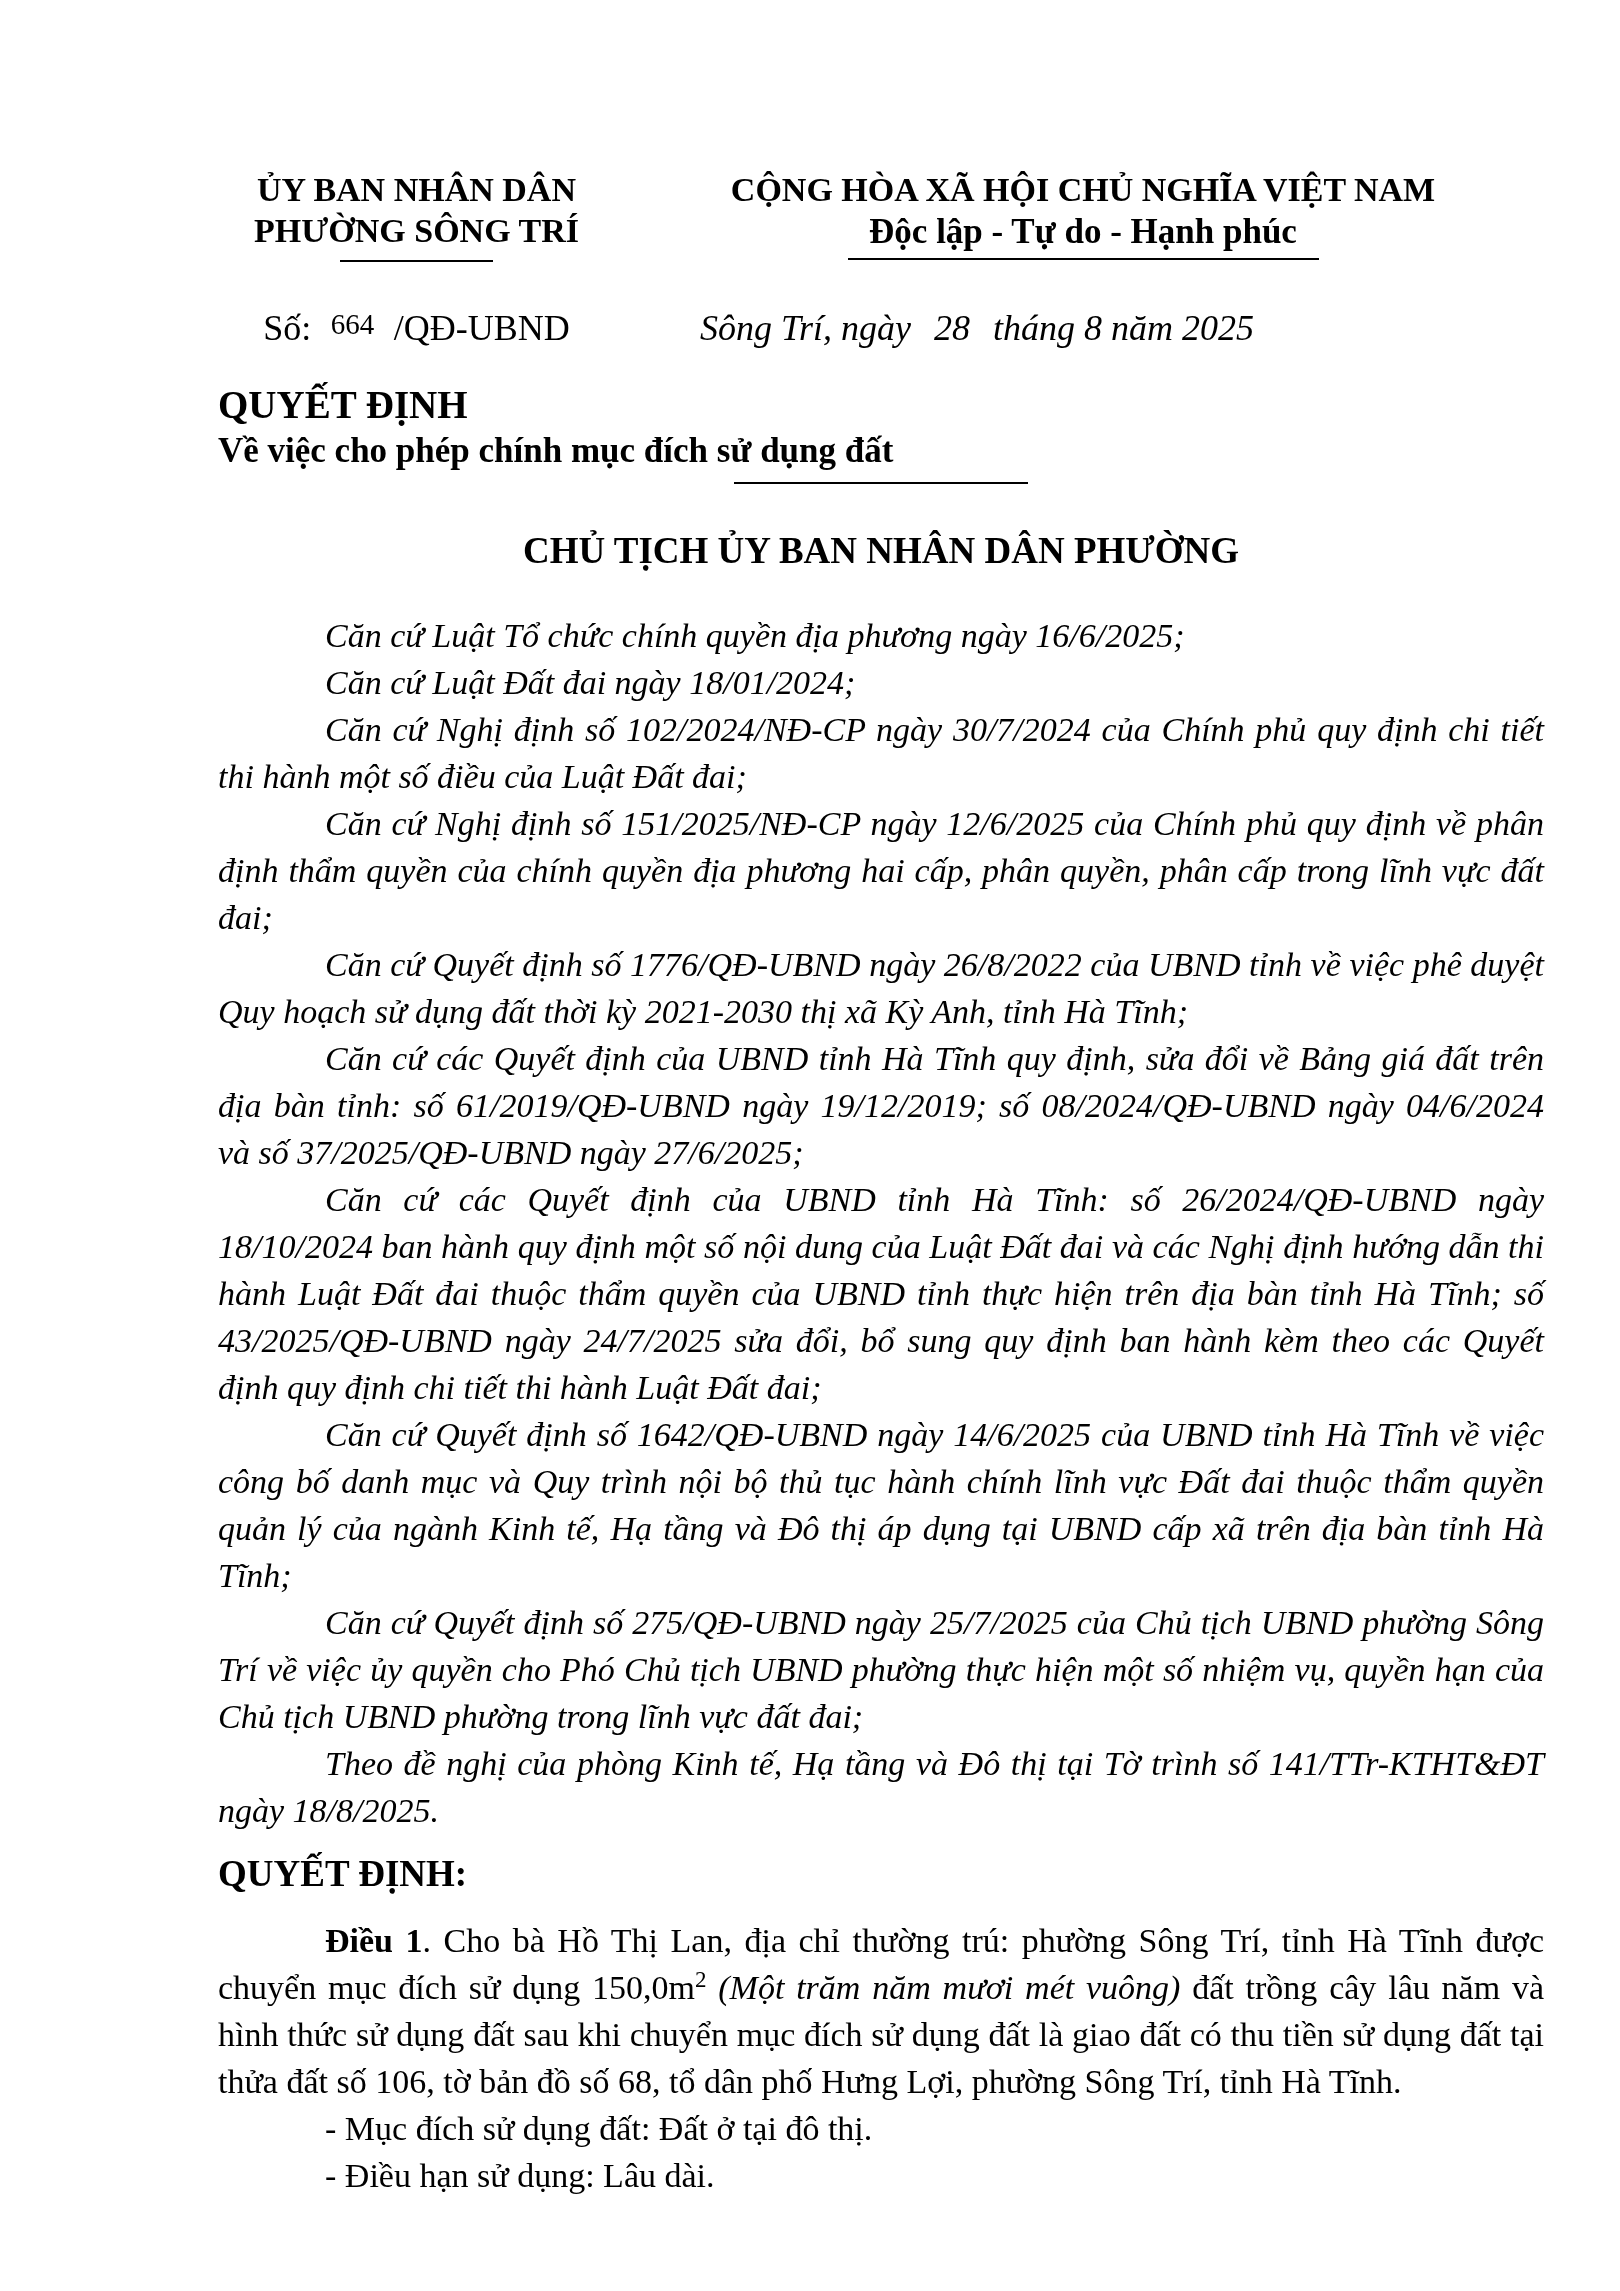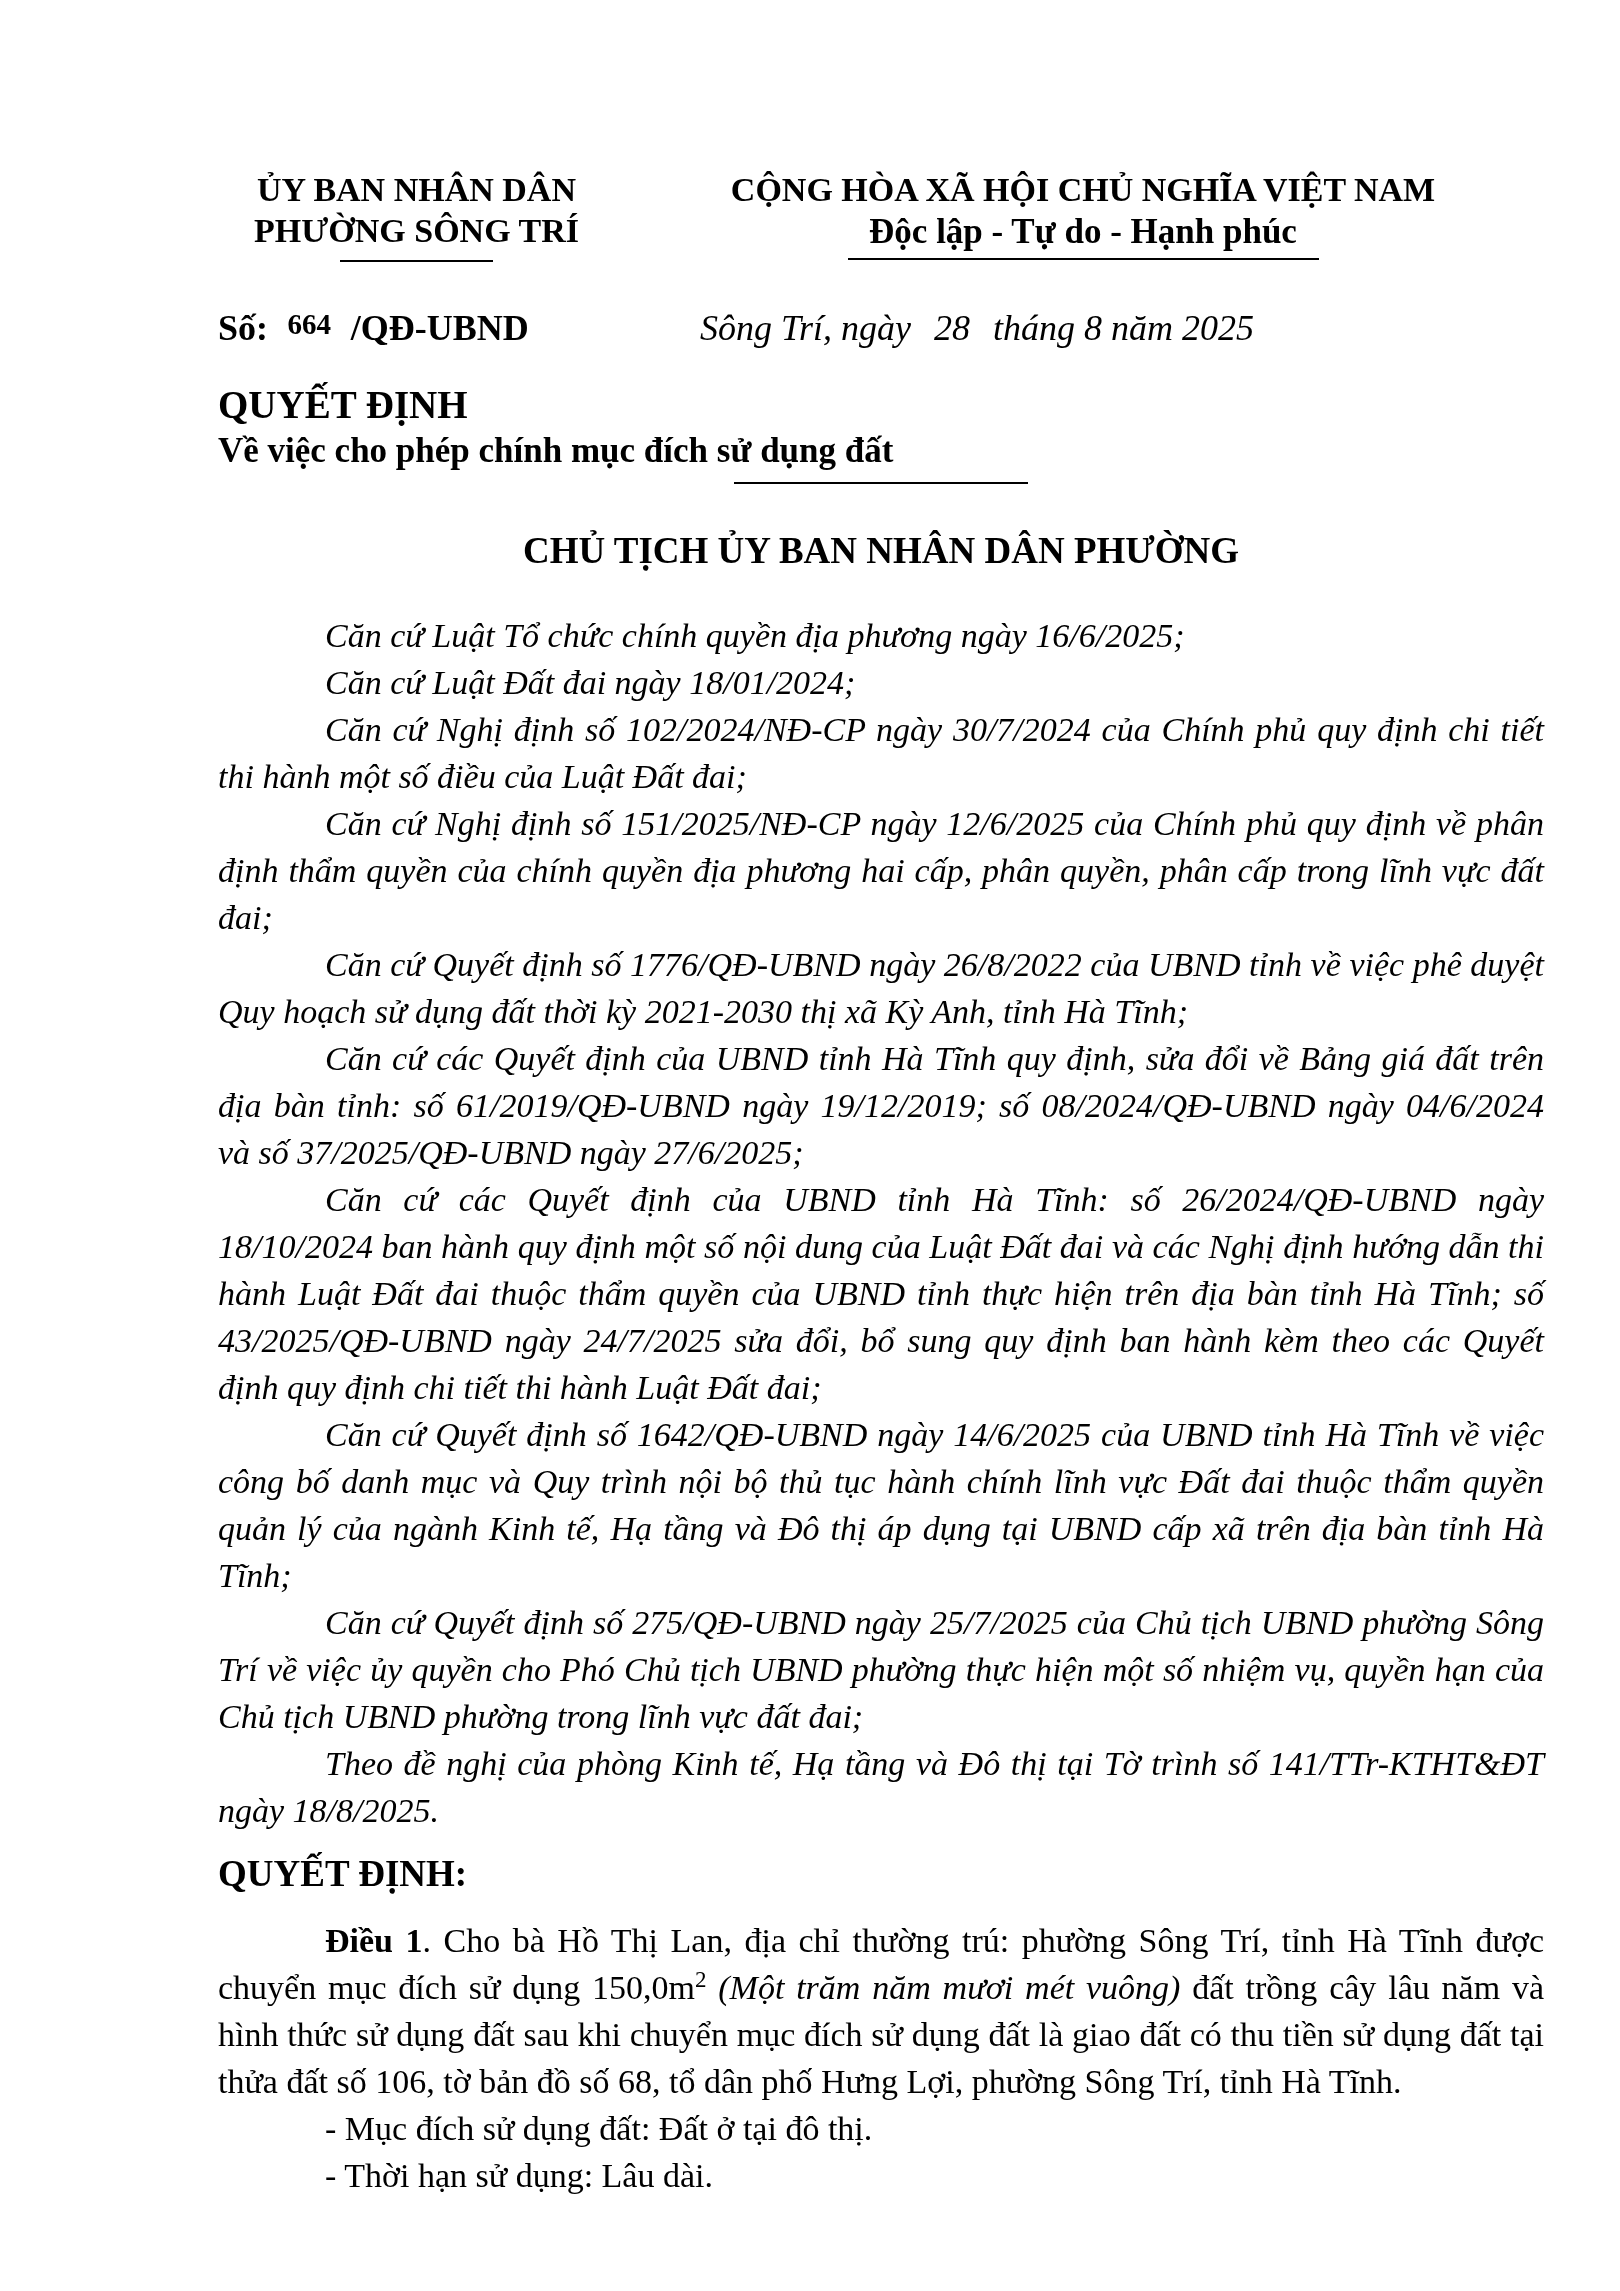--- a/index.html
+++ b/index.html
@@ -20,21 +20,21 @@
   .org-block { width: 397px; text-align: center; }
   .org-line { font-weight: bold; font-size: 34px; line-height: 41px; white-space: nowrap; }
   .org-rule { width: 153px; border-top: 2.7px solid #000; margin: 9px auto 0; height: 0; }
   .nat-block { width: 766px; margin-left: 85px; text-align: center; }
   .nat-line1 { font-weight: bold; font-size: 34px; line-height: 41px; white-space: nowrap; }
   .nat-line2 { font-weight: bold; font-size: 35px; line-height: 43px; white-space: nowrap; }
   .nat-rule { width: 471px; border-top: 2.7px solid #000; margin: 5.3px auto 0; height: 0; }
 
   
   .num-row { display: flex; margin-top: 45px; font-size: 36px; line-height: 43px; }
-  .so-cell { width: 397px; white-space: nowrap; font-weight: bold; }
+  .so-cell { width: 397px; text-align: center; white-space: nowrap; }
   .date-cell { width: 766px; margin-left: 85px; font-style: italic; white-space: nowrap; }
   .inserted-num { font-size: 29px; position: relative; top: -6.2px; margin: 0 19.6px; font-style: normal; }
   .date-day { margin: 0 23px; }
 
   
   .title-block { margin-top: 30px; text-align: left; }
   .doc-title { font-size: 39px; font-weight: bold; line-height: 46px; }
   .doc-sub { font-size: 35px; font-weight: bold; line-height: 45px; }
   .sub-rule { width: 294px; border-top: 2.7px solid #000; margin: 9px auto 0; height: 0; }
   .authority { margin-top: 45px; font-size: 37px; font-weight: bold; text-align: center; white-space: nowrap; }
@@ -115,16 +115,16 @@
     <p class="cite">Căn cứ Quyết định số 1642/QĐ-UBND ngày 14/6/2025 của UBND tỉnh Hà Tĩnh về việc công bố danh mục và Quy trình nội bộ thủ tục hành chính lĩnh vực Đất đai thuộc thẩm quyền quản lý của ngành Kinh tế, Hạ tầng và Đô thị áp dụng tại UBND cấp xã trên địa bàn tỉnh Hà Tĩnh;</p>
     <p class="cite">Căn cứ Quyết định số 275/QĐ-UBND ngày 25/7/2025 của Chủ tịch UBND phường Sông Trí về việc ủy quyền cho Phó Chủ tịch UBND phường thực hiện một số nhiệm vụ, quyền hạn của Chủ tịch UBND phường trong lĩnh vực đất đai;</p>
     <p class="cite">Theo đề nghị của phòng Kinh tế, Hạ tầng và Đô thị tại Tờ trình số 141/TTr-KTHT&amp;ĐT ngày 18/8/2025.</p>
   </div>
 
   <div class="decision-heading">QUYẾT ĐỊNH:</div>
 
   <p class="article"><span class="b">Điều 1</span><span>. Cho bà Hồ Thị Lan, địa chỉ thường trú: phường Sông Trí, tỉnh Hà Tĩnh được chuyển mục đích sử dụng 150,0m</span><sup class="sq">2</sup><span class="i"> (Một trăm năm mươi mét vuông) </span><span>đất trồng cây lâu năm và hình thức sử dụng đất sau khi chuyển mục đích sử dụng đất là giao đất có thu tiền sử dụng đất tại thửa đất số 106, tờ bản đồ số 68, tổ dân phố Hưng Lợi, phường Sông Trí, tỉnh Hà Tĩnh.</span></p>
 
   <p class="bullet">- Mục đích sử dụng đất: Đất ở tại đô thị.</p>
-  <p class="bullet">- Thời hạn sử dụng: Lâu dài.</p>
+  <p class="bullet">- Điều hạn sử dụng: Lâu dài.</p>
 
 </div>
 
 
 </body></html>

